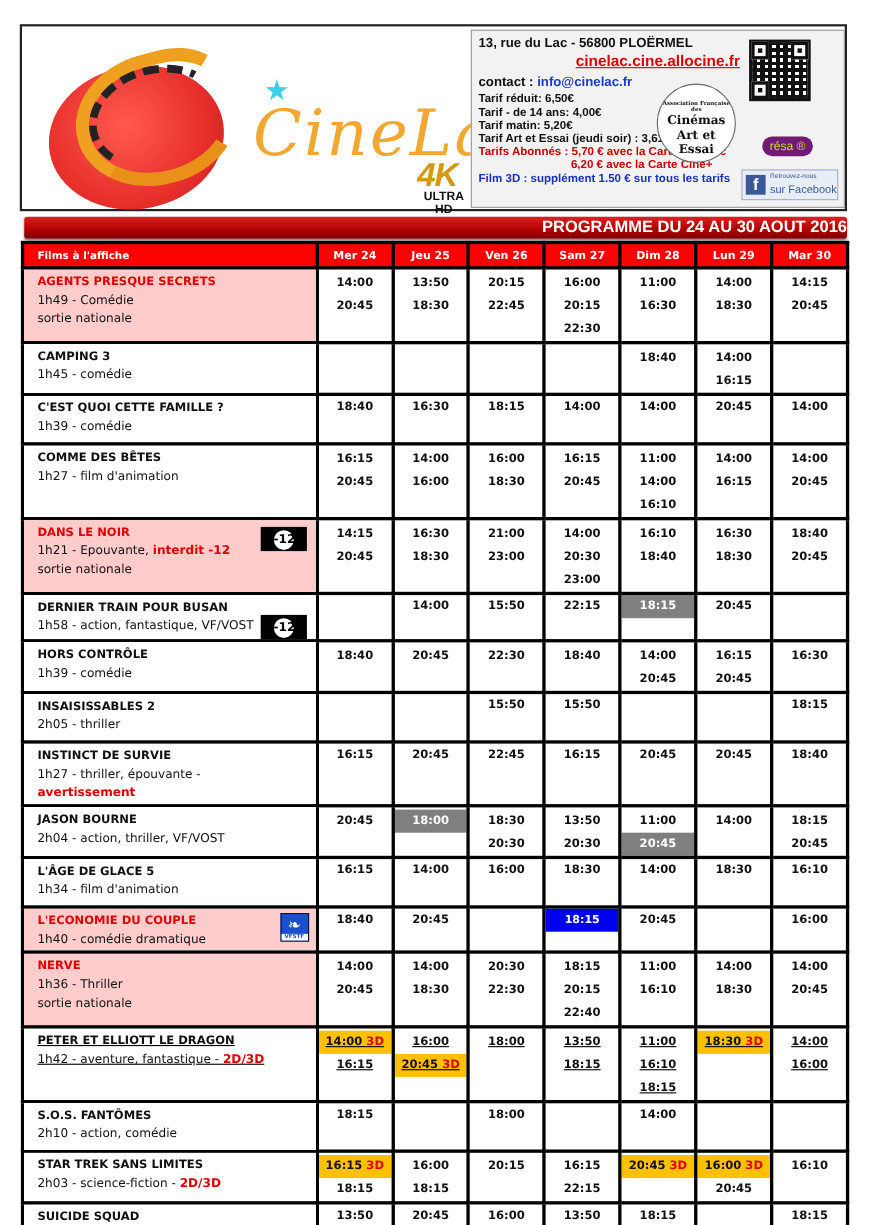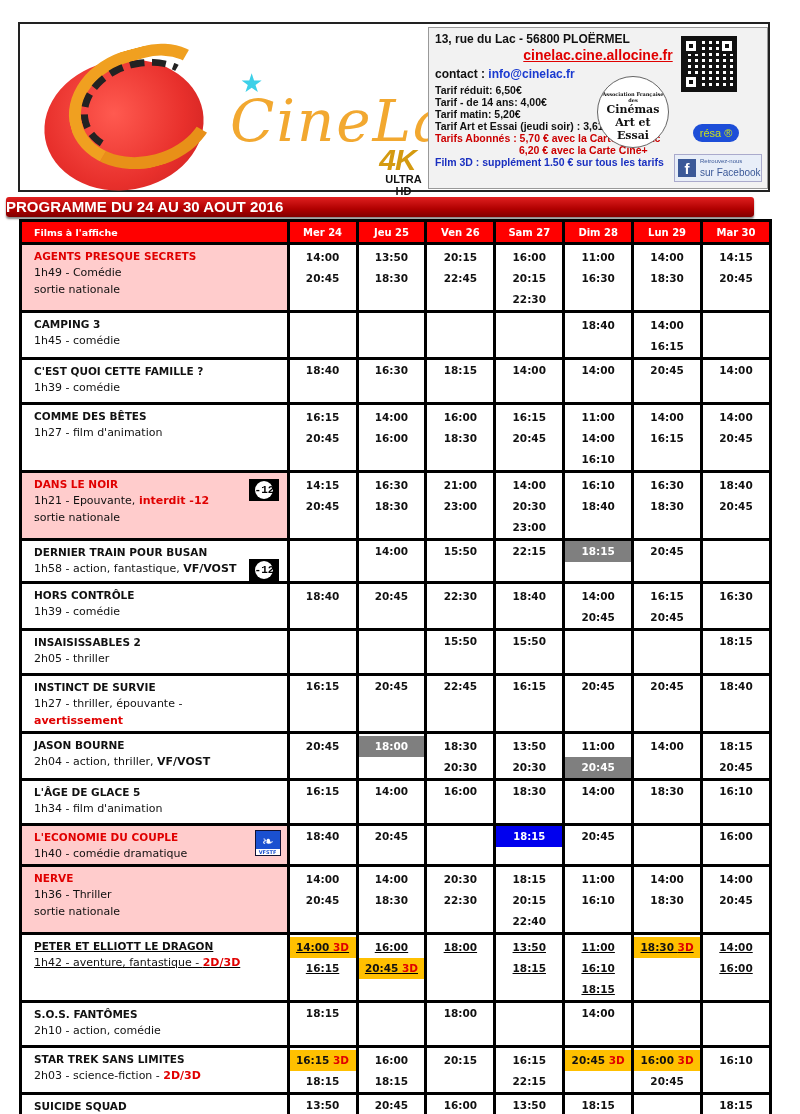--- a/index.html
+++ b/index.html
@@ -25,40 +25,40 @@
   .abonnes { font-size: 10.5px; color: #cc0000; line-height: 12px; }
   .abonnes .l2 { padding-left: 84px; }
   .film3d { font-size: 10.5px; color: #1a30c0; line-height: 12px; }
   .art-essai { position: absolute; left: 168px; top: 48px; width: 72px; height: 72px; border-radius: 50%; border: 1px solid #666; background: #fff; text-align: center; font-family: "DejaVu Serif", serif; font-size: 10px; color: #111; padding-top: 14px; line-height: 14px; }
   .art-essai .big { font-size: 18px; font-weight: bold; }
   .qr { position: absolute; left: 252px; top: 8px; width: 56px; height: 56px; background:
         repeating-linear-gradient(90deg, #111 0 4px, transparent 4px 7px),
         repeating-linear-gradient(0deg, #111 0 3px, #fff 3px 6px); border: 3px solid #111; }
   .qr-finder { position: absolute; width: 16px; height: 16px; border: 3px solid #111; background: #fff; }
   .qr-finder::after { content: ""; position: absolute; left: 3px; top: 3px; width: 4px; height: 4px; background: #111; }
-  .resa { position: absolute; left: 264px; top: 96px; width: 46px; height: 18px; border-radius: 9px; background: #1d4ed8; color: #c8e020; font-size: 11px; font-weight: normal; text-align: center; line-height: 18px; }
+  .resa { position: absolute; left: 264px; top: 96px; width: 46px; height: 18px; border-radius: 9px; background: #701a75; color: #c8e020; font-size: 11px; font-weight: normal; text-align: center; line-height: 18px; }
   .fb { position: absolute; left: 245px; top: 126px; width: 88px; height: 28px; border: 1px solid #aac; background: #e8eef8; }
   .fb-icon { position: absolute; left: 3px; top: 4px; width: 18px; height: 18px; background: #3b5998; color: #fff; font-size: 15px; text-align: center; line-height: 20px; font-weight: bold; }
   .fb-small { position: absolute; left: 25px; top: 3px; font-size: 6px; color: #3b5998; font-weight: normal; }
   .fb-big { position: absolute; left: 25px; top: 12px; font-size: 10px; color: #3b5998; font-weight: normal; }
 
-  .prog-title { position: absolute; left: 6px; top: 197px; width: 748px; height: 20px; border-radius: 3px; background: linear-gradient(#e02020, #b00000 60%, #800000); color: #fff; font-family: "Liberation Sans", sans-serif; font-weight: bold; font-size: 15px; text-align: left; line-height: 20px; box-shadow: 0 2px 2px #888; }
+  .prog-title { position: absolute; left: 22px; top: 197px; width: 748px; height: 20px; border-radius: 3px; background: linear-gradient(#e02020, #b00000 60%, #800000); color: #fff; font-family: "Liberation Sans", sans-serif; font-weight: bold; font-size: 15px; text-align: right; line-height: 20px; box-shadow: 0 2px 2px #888; }
 
   table.sched { position: absolute; left: 19px; top: 219px; width: 753px; border-collapse: collapse; border: 3px solid #000; font-family: "DejaVu Sans", sans-serif; }
   table.sched th { background: #ff0000; color: #fff; font-size: 10px; font-weight: bold; height: 23px; border: 3px solid #000; text-align: center; }
   table.sched th.films { text-align: left; padding-left: 12px; font-size: 9.5px; }
   table.sched td { border: 3px solid #000; vertical-align: top; font-size: 10.5px; }
   td.film { width: 268px; padding: 3px 12px 2px 12px; position: relative; background: #fff; }
   td.film.pink { background: #ffcccc; }
   .f-title { font-weight: bold; font-size: 10.5px; color: #111; line-height: 16px; }
   .pink .f-title { color: #e00000; }
   .f-info { font-size: 11px; color: #111; line-height: 17px; }
   .red { color: #e00000; font-weight: bold; }
-  .bold { font-weight: bold; }
-  .rating-badge { position: absolute; right: 8px; width: 30px; height: 22px; background: #000; color: #fff; text-align: center; font-weight: bold; font-size: 12px; line-height: 22px; font-family: Liberation Mono, monospace; }
+  .bold { font-weight: normal; }
+  .rating-badge { position: absolute; right: 8px; width: 42px; height: 22px; background: #000; color: #fff; text-align: center; font-weight: bold; font-size: 12px; line-height: 22px; }
   .rating-badge span { display: inline-block; width: 18px; height: 18px; border-radius: 50%; background: #fff; color: #000; line-height: 18px; font-size: 11px; margin-top: 2px; }
   .hearing-badge { position: absolute; right: 6px; top: 4px; width: 26px; height: 26px; background: #1a50d0; color: #fff; font-size: 14px; text-align: center; line-height: 20px; border: 1px solid #113; }
   .hearing-badge small { position: absolute; bottom: 0; left: 0; width: 100%; font-size: 5px; line-height: 6px; background: #fff; color: #1a50d0; font-weight: bold; }
 
   td.day { width: 69px; text-align: center; padding: 0; background: #fff; }
   .slot { font-weight: bold; font-size: 10.5px; color: #111; height: 21px; line-height: 21px; margin: 0; }
   .slot:first-child { margin-top: 2px; }
   .slot.vost { background: #7f7f7f; color: #fff; }
   .slot.vfstf { background: #0000ee; color: #fff; font-size: 10px; }
   .slot.d3 { background: #ffc000; }

